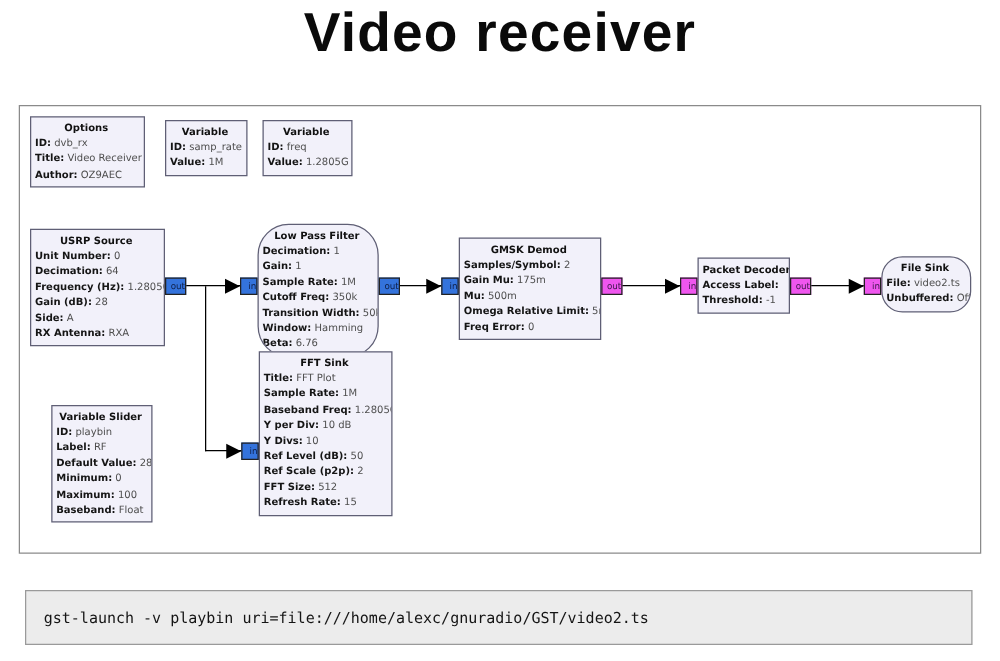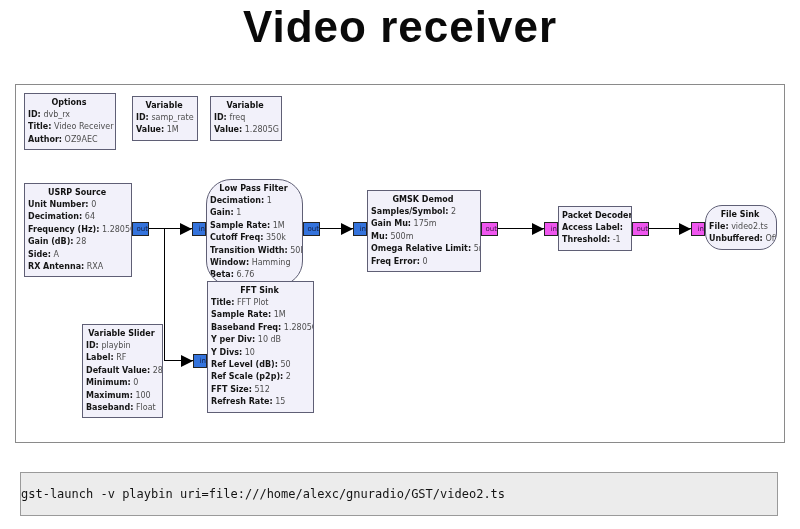--- a/index.html
+++ b/index.html
@@ -42,21 +42,21 @@
     border-top:6px solid transparent;border-bottom:6px solid transparent;
     border-left:12px solid #000;
   }
   .command-box{
     position:absolute;left:20px;top:472px;width:758px;height:44px;
     background:#ececec;border:1px solid #9a9a9a;box-sizing:border-box;
     display:flex;align-items:center;
   }
   .command-text{
     font-family:"DejaVu Sans Mono",monospace;font-size:12px;color:#141414;
-    white-space:nowrap;
+    padding-left:14px;white-space:nowrap;
   }
 </style>
 </head>
 <body>
 
 <div class="page-title">Video receiver</div>
 
 <div class="canvas">
 
   <div class="block" style="left:8px;top:8px;width:92px;">
@@ -145,21 +145,21 @@
   <div class="block" style="left:689px;top:120px;width:72px;border-radius:17px;">
     <div class="block-title">File Sink</div>
     <div>
 
     <div class="param"><span class="plabel">File:</span> <span class="pvalue">video2.ts</span></div>
         <div class="param"><span class="plabel">Unbuffered:</span> <span class="pvalue">Off</span></div>
       </div>
   </div>
   <div class="port port-b" style="left:675px;top:137px;width:14px;">in</div>
 
-  <div class="block" style="left:25px;top:239px;width:81px;margin-left:41px;">
+  <div class="block" style="left:25px;top:239px;width:81px;">
     <div class="block-title">Variable Slider</div>
     <div>
 
     <div class="param"><span class="plabel">ID:</span> <span class="pvalue">playbin</span></div>
         <div class="param"><span class="plabel">Label:</span> <span class="pvalue">RF</span></div>
         <div class="param"><span class="plabel">Default Value:</span> <span class="pvalue">28</span></div>
         <div class="param"><span class="plabel">Minimum:</span> <span class="pvalue">0</span></div>
         <div class="param"><span class="plabel">Maximum:</span> <span class="pvalue">100</span></div>
         <div class="param"><span class="plabel">Baseband:</span> <span class="pvalue">Float</span></div>
       </div>

